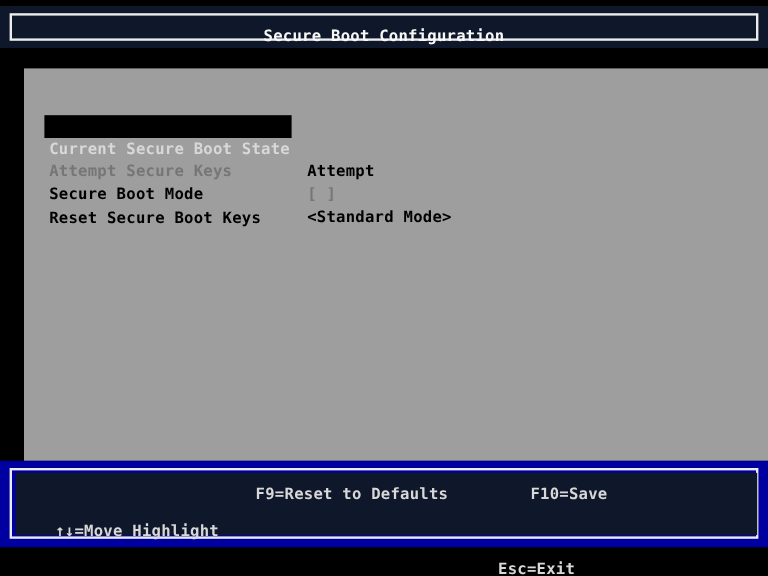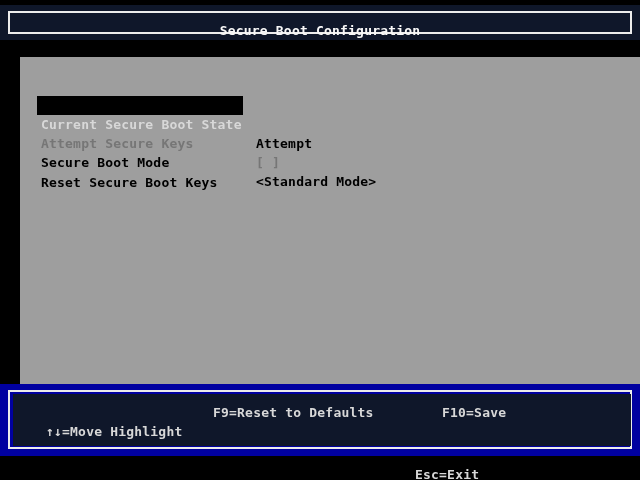--- a/index.html
+++ b/index.html
@@ -95,21 +95,21 @@
   }
   .footer-key {
     position: absolute;
     height: 19px;
     line-height: 19px;
     color: #D8D8D8;
     white-space: pre;
   }
   .key-f9   { left: 200px; top: 9px;  }
   .key-f10  { left: 402px; top: 9px; margin-left: 27px;  }
-  .key-move { left: 1px;   top: 28px; padding-left: 32px; }
+  .key-move { left: 1px;   top: 40px; padding-left: 32px; }
   .key-esc  { left: 402px; top: 32px; margin-top: 39px; }
 </style>
 </head>
 <body>
 
 <div class="screen">
 
   <div class="header-bar">
     <div class="header-border"></div>
     <div class="page-title">Secure Boot Configuration</div>

